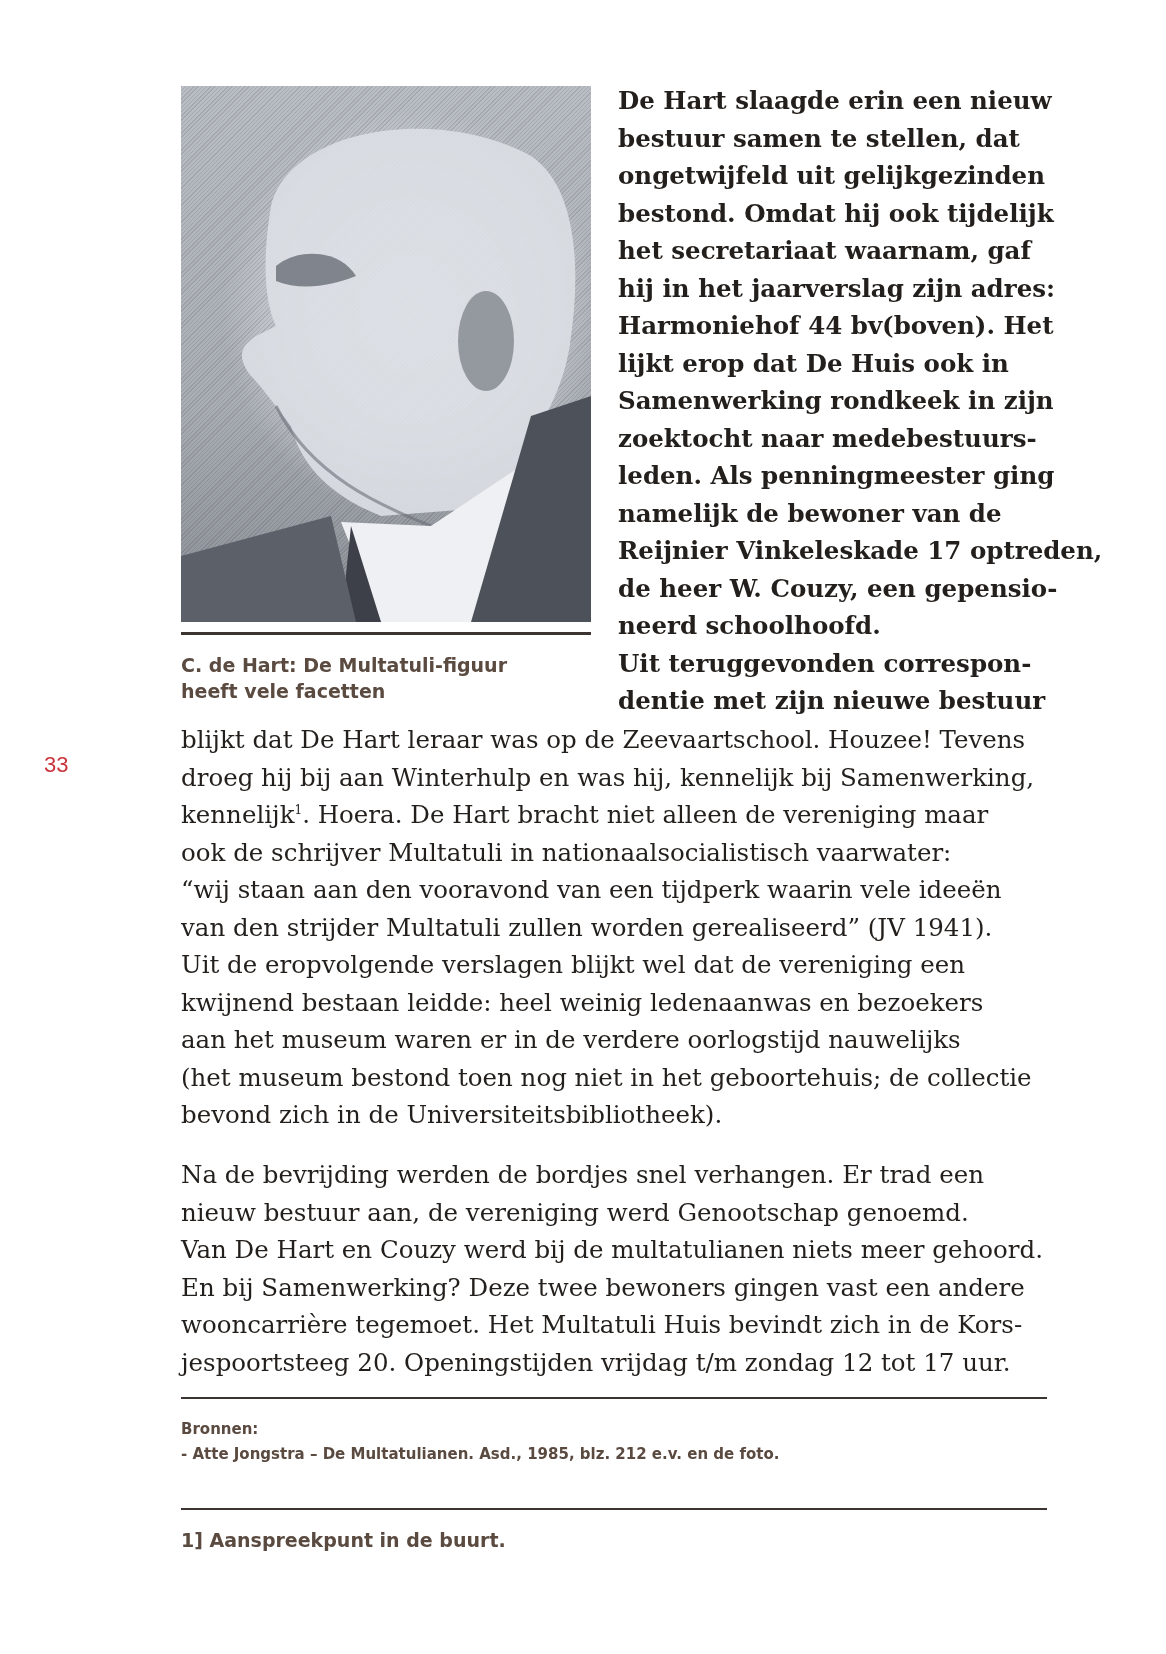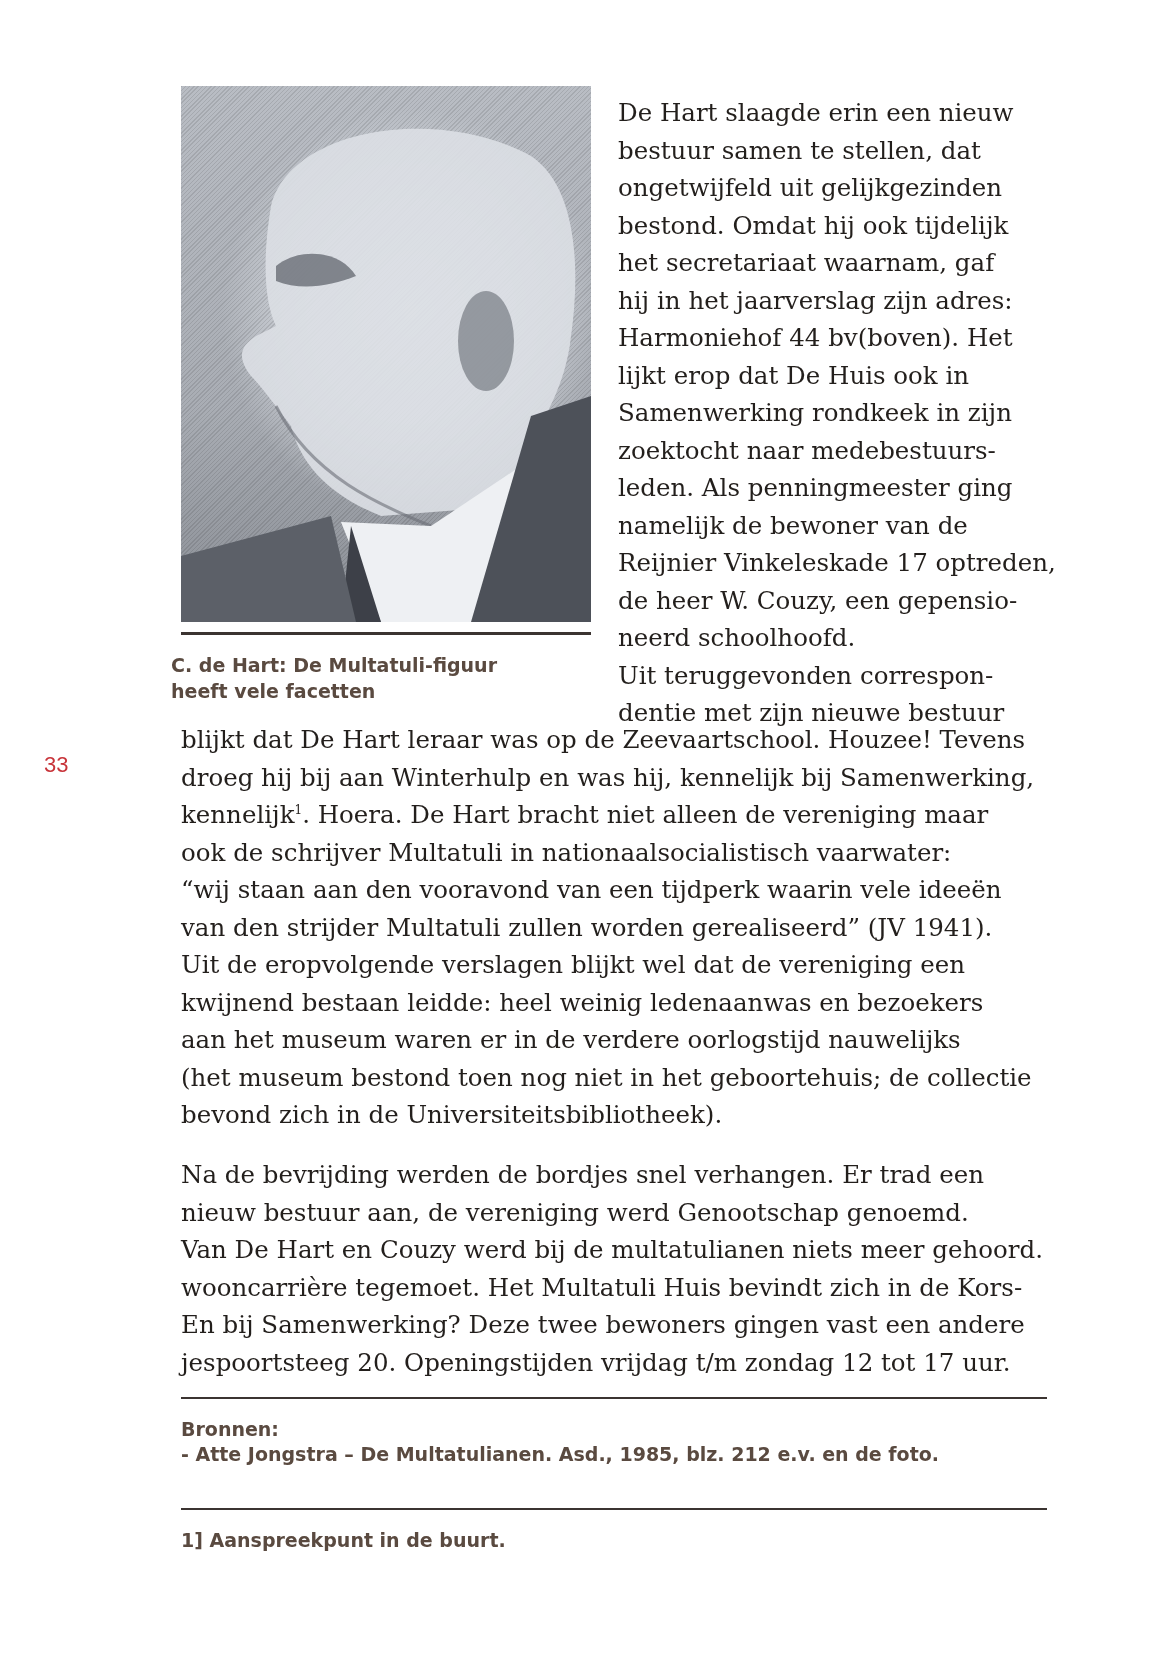--- a/index.html
+++ b/index.html
@@ -7,30 +7,30 @@
          font-family:"DejaVu Serif", serif; color:#231f1c; }
   .page-number { position:absolute; left:44px; top:752px; font-family:"Liberation Sans", sans-serif;
                  font-size:22px; color:#c8343a; }
   .photo { position:absolute; left:181px; top:86px; width:410px; height:536px;
            background:
              repeating-linear-gradient(135deg, rgba(0,0,0,0.10) 0 1px, rgba(255,255,255,0) 1px 3px),
              radial-gradient(ellipse 46% 38% at 56% 42%, #e4e7ec 0%, #cfd3d9 55%, rgba(160,165,172,0) 100%),
              linear-gradient(180deg, #b9bdc4 0%, #a9adb4 60%, #8a8e95 100%); overflow:hidden; }
   .photo svg { position:absolute; left:0; top:0; width:100%; height:100%; }
   .photo-rule { position:absolute; left:181px; top:632px; width:410px; height:3px; background:#3b3431; }
-  .caption { position:absolute; left:171px; top:652px; width:380px; font-family:"DejaVu Sans", sans-serif;
+  .caption { position:absolute; left:181px; top:652px; width:380px; font-family:"DejaVu Sans", sans-serif;
              font-weight:bold; font-size:19px; line-height:26px; color:#5a4a40; }
   .body-text { font-size:24.5px; line-height:37.5px; color:#231f1c; }
-  .col-right { position:absolute; left:618px; top:94px; width:440px; white-space:nowrap; }
+  .col-right { position:absolute; left:618px; top:82px; width:440px; white-space:nowrap;font-weight:bold; }
   .full { position:absolute; left:181px; width:880px; white-space:nowrap; }
   .line { display:block; height:37.5px; }
   sup { font-size:12px; vertical-align:9px; line-height:0; }
   .rule { position:absolute; left:181px; width:866px; height:2px; background:#3b3431; }
   .sources { position:absolute; left:181px; top:1417px; font-family:"DejaVu Sans", sans-serif;
-             font-weight:bold; font-size:19px; line-height:25px; color:#5a4a40; white-space:nowrap; }
+             font-weight:bold; font-size:15px; line-height:25px; color:#5a4a40; white-space:nowrap; }
   .footnote { position:absolute; left:181px; top:1528px; font-family:"DejaVu Sans", sans-serif;
               font-weight:bold; font-size:19px; line-height:25px; color:#5a4a40;text-align:right; }
 </style>
 </head>
 <body>
 
 <div class="page-number">33</div>
 
 <div class="photo" title="Portrait photo of C. de Hart in profile">
   <svg viewBox="0 0 410 536" preserveAspectRatio="none">
@@ -89,22 +89,22 @@
   <span class="line">kwijnend bestaan leidde: heel weinig ledenaanwas en bezoekers</span>
   <span class="line">aan het museum waren er in de verdere oorlogstijd nauwelijks</span>
   <span class="line">(het museum bestond toen nog niet in het geboortehuis; de collectie</span>
   <span class="line">bevond zich in de Universiteitsbibliotheek).</span>
 </div>
 
 <div class="full body-text" style="top:1156px;">
   <span class="line">Na de bevrijding werden de bordjes snel verhangen. Er trad een</span>
   <span class="line">nieuw bestuur aan, de vereniging werd Genootschap genoemd.</span>
   <span class="line">Van De Hart en Couzy werd bij de multatulianen niets meer gehoord.</span>
+  <span class="line">En bij Samenwerking? Deze twee bewoners gingen vast een andere</span>
   <span class="line">wooncarrière tegemoet. Het Multatuli Huis bevindt zich in de Kors-</span>
-  <span class="line">En bij Samenwerking? Deze twee bewoners gingen vast een andere</span>
   <span class="line">jespoortsteeg 20. Openingstijden vrijdag t/m zondag 12 tot 17 uur.</span>
 </div>
 
 <div class="rule" style="top:1397px;"></div>
 <div class="sources">
   <div>Bronnen:</div>
   <div>- Atte Jongstra – De Multatulianen. Asd., 1985, blz. 212 e.v. en de foto.</div>
 </div>
 <div class="rule" style="top:1508px;"></div>
 <div class="footnote">1] Aanspreekpunt in de buurt.</div>

